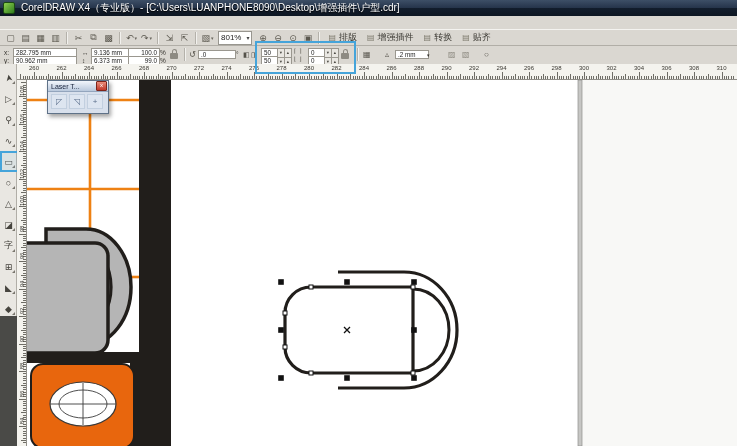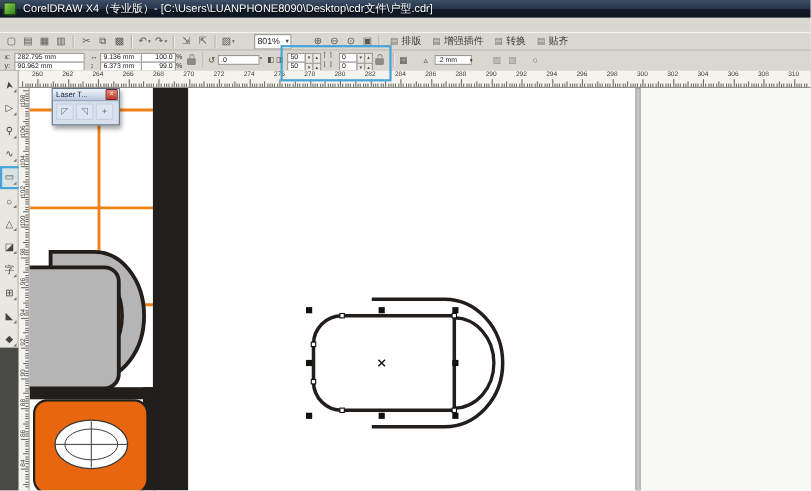--- a/index.html
+++ b/index.html
@@ -22,21 +22,21 @@
   .mitem{color:#e3e3e3;font-size:9.5px;padding:0 9px;line-height:13px;white-space:nowrap;}
   
   #stdbar{position:absolute;left:0;top:29px;width:737px;height:17px;background:#dad7d1;
     border-top:1px solid #f4f3f0;border-bottom:1px solid #b1aea7;
     display:flex;align-items:center;padding-left:3px;box-sizing:border-box;}
   .ico{width:15px;height:14px;display:flex;align-items:center;justify-content:center;
     font-size:9px;color:#5b584f;flex:0 0 auto;}
   .ico .dd{font-size:5px;margin-left:1px;color:#6a675f;}
   .tsep{width:1px;height:12px;background:#b4b1aa;border-right:1px solid #f2f1ee;margin:0 3px;flex:0 0 auto;}
   .combo{height:12px;background:#fff;border:1px solid #98968f;display:flex;align-items:center;
-    font-size:8px;color:#222;padding:0 2px;margin:0 16px;flex:0 0 auto;}
+    font-size:8px;color:#222;padding:0 2px;margin:0 3px;flex:0 0 auto;}
   .combo .dd{font-size:6px;margin-left:5px;color:#444;}
   .tbtn{display:flex;align-items:center;height:14px;font-size:9px;color:#3c3a34;
     padding:0 5px;flex:0 0 auto;white-space:nowrap;}
   .tbtn .bico{font-size:8px;color:#777466;margin-right:3px;}
   
   #propbar{position:absolute;left:0;top:46px;width:737px;height:18px;background:#dad7d1;
     border-bottom:1px solid #b1aea7;}
   #propbar .plab{position:absolute;font-size:6.5px;color:#33312c;line-height:8px;}
   .fld{position:absolute;background:#fff;border:1px solid #9a978f;height:7px;
     font-size:6.3px;line-height:7px;color:#1c1c1c;padding:0 2px;white-space:nowrap;overflow:hidden;}
@@ -84,21 +84,21 @@
   #radius-highlight{position:absolute;left:255px;top:41px;width:97px;height:29px;
     border:2px solid var(--highlight-blue);z-index:40;}
 </style>
 </head>
 <body>
 
 <div id="app">
 
   <div id="titlebar">
     <div class="appicon"></div>
-    <span id="title-text">CorelDRAW X4（专业版）- [C:\Users\LUANPHONE8090\Desktop\cdr文件\户型.cdr]</span>
+    <span id="title-text">CorelDRAW X4（专业版）- [C:\Users\LUANPHONE8090\Desktop\增强插件\户型.cdr]</span>
   </div>
 
 
   <div id="stdbar">
       <div class="ico">▢</div>
       <div class="ico">▤</div>
       <div class="ico">▦</div>
       <div class="ico">▥</div>
       <div class="tsep"></div>
       <div class="ico">✂</div>

